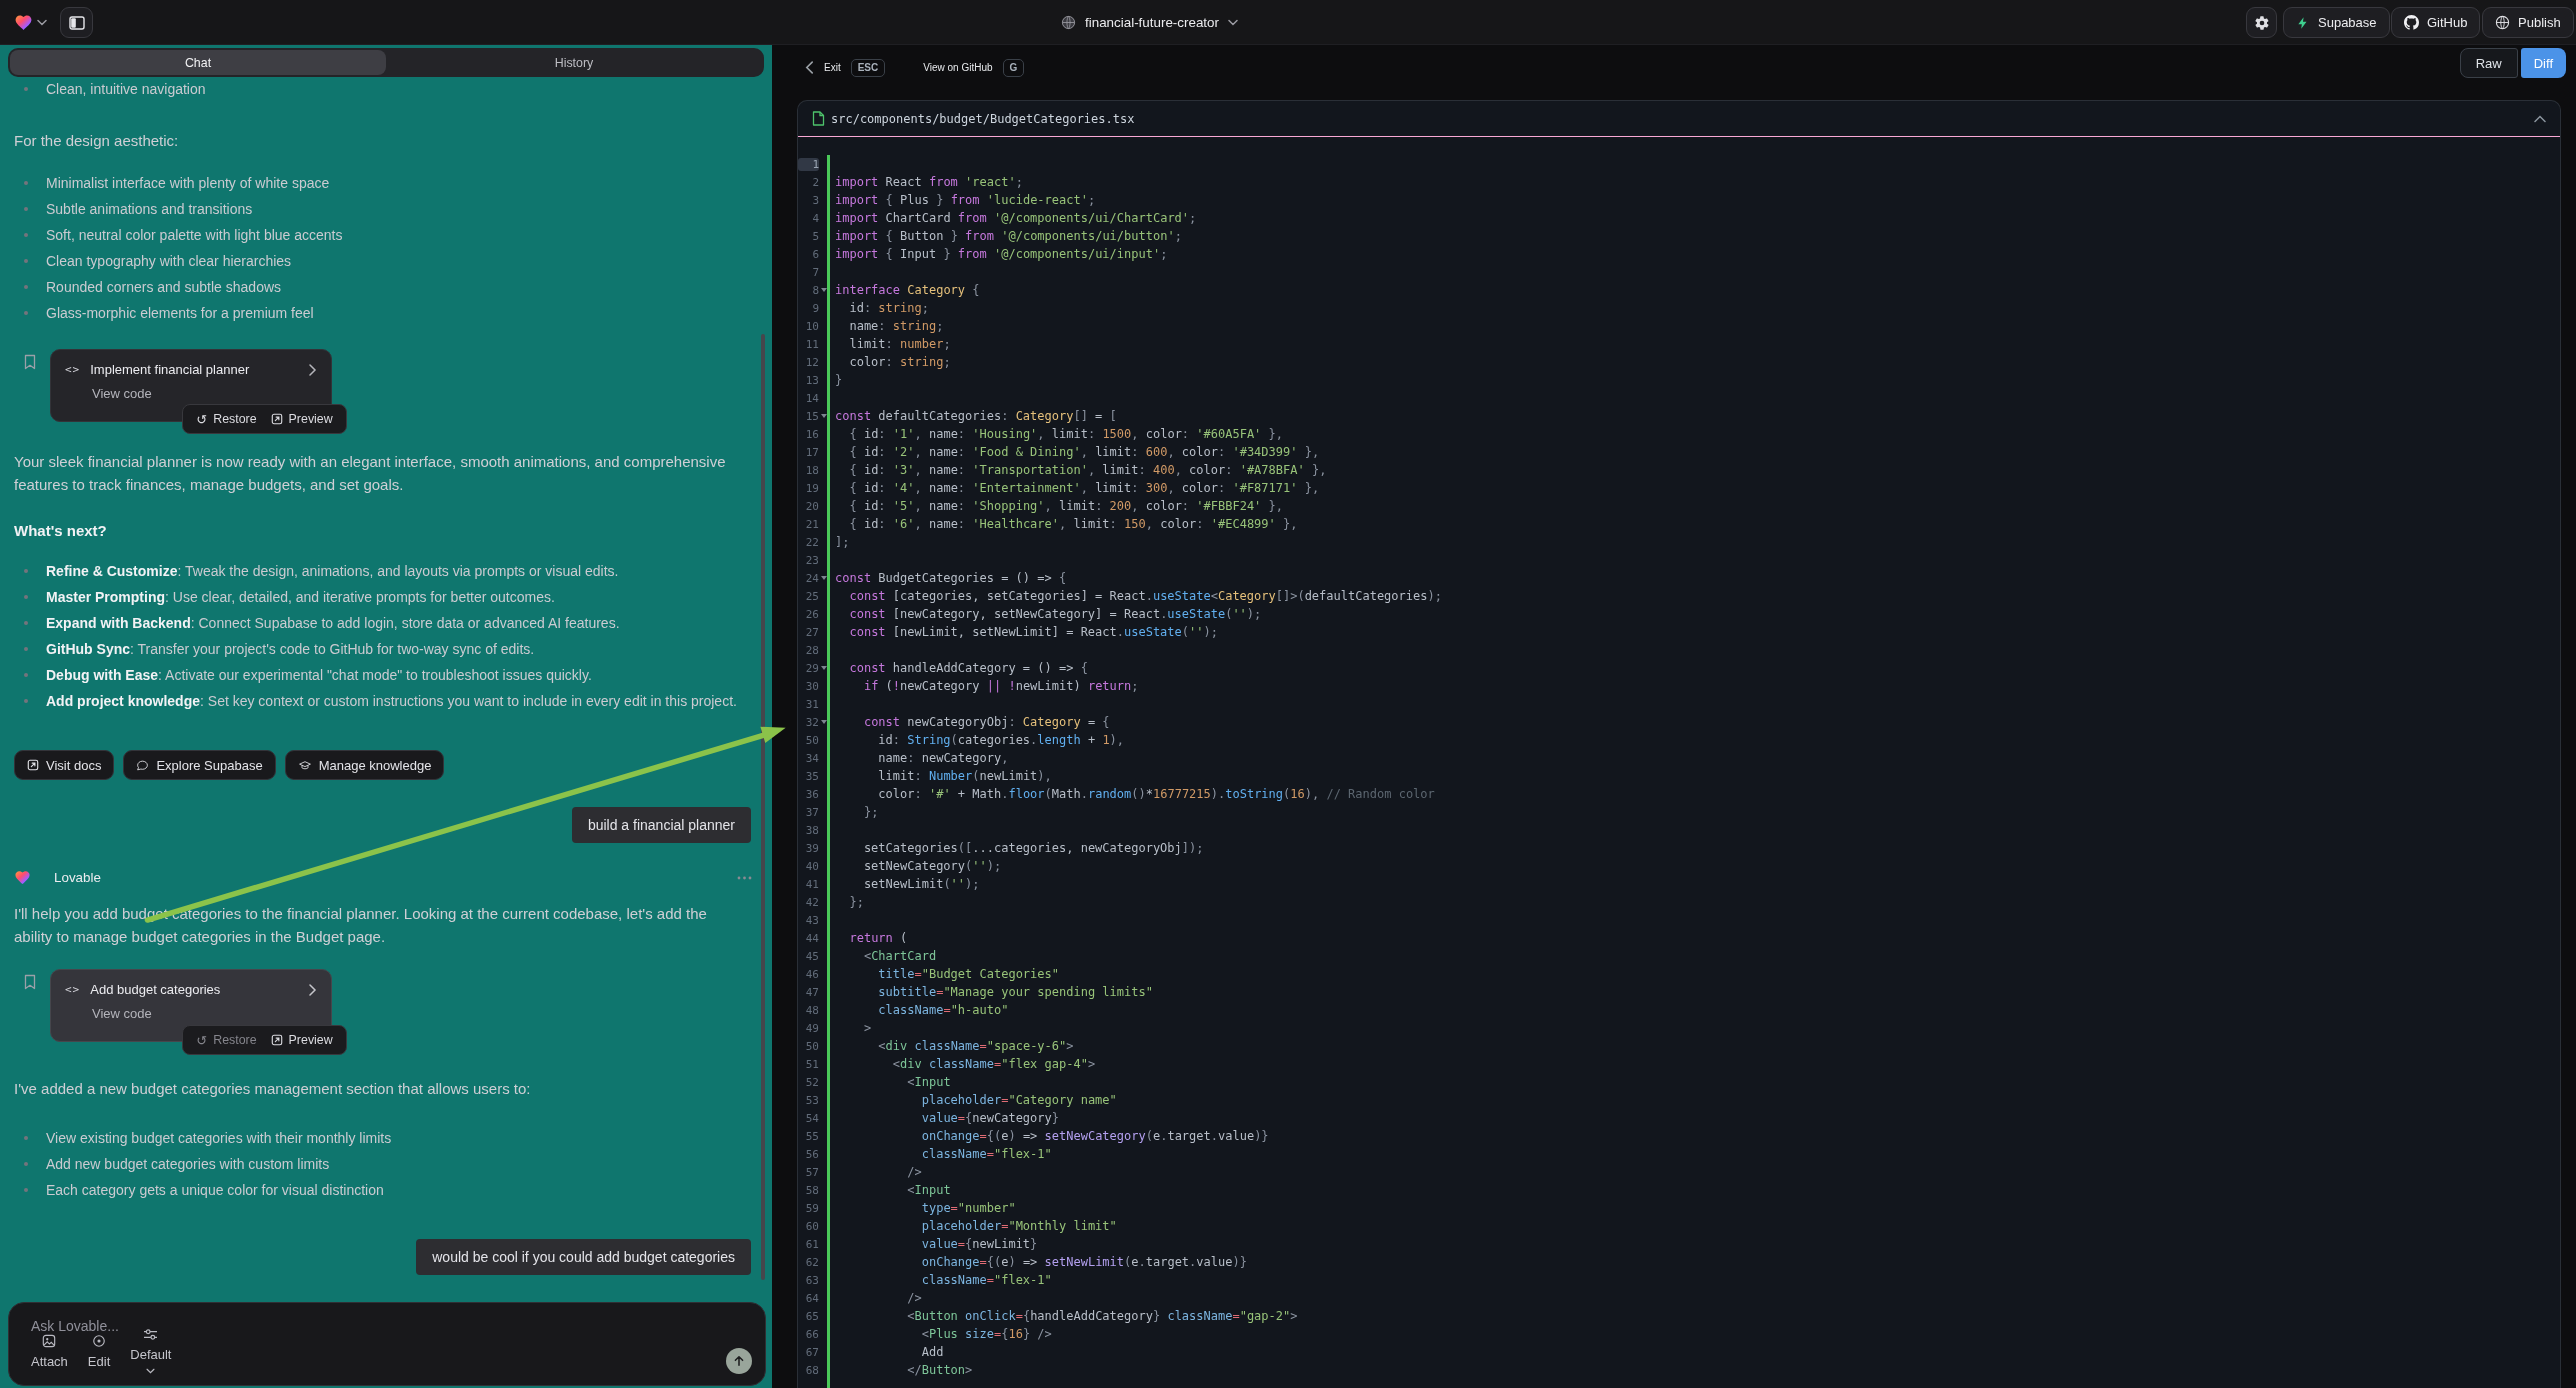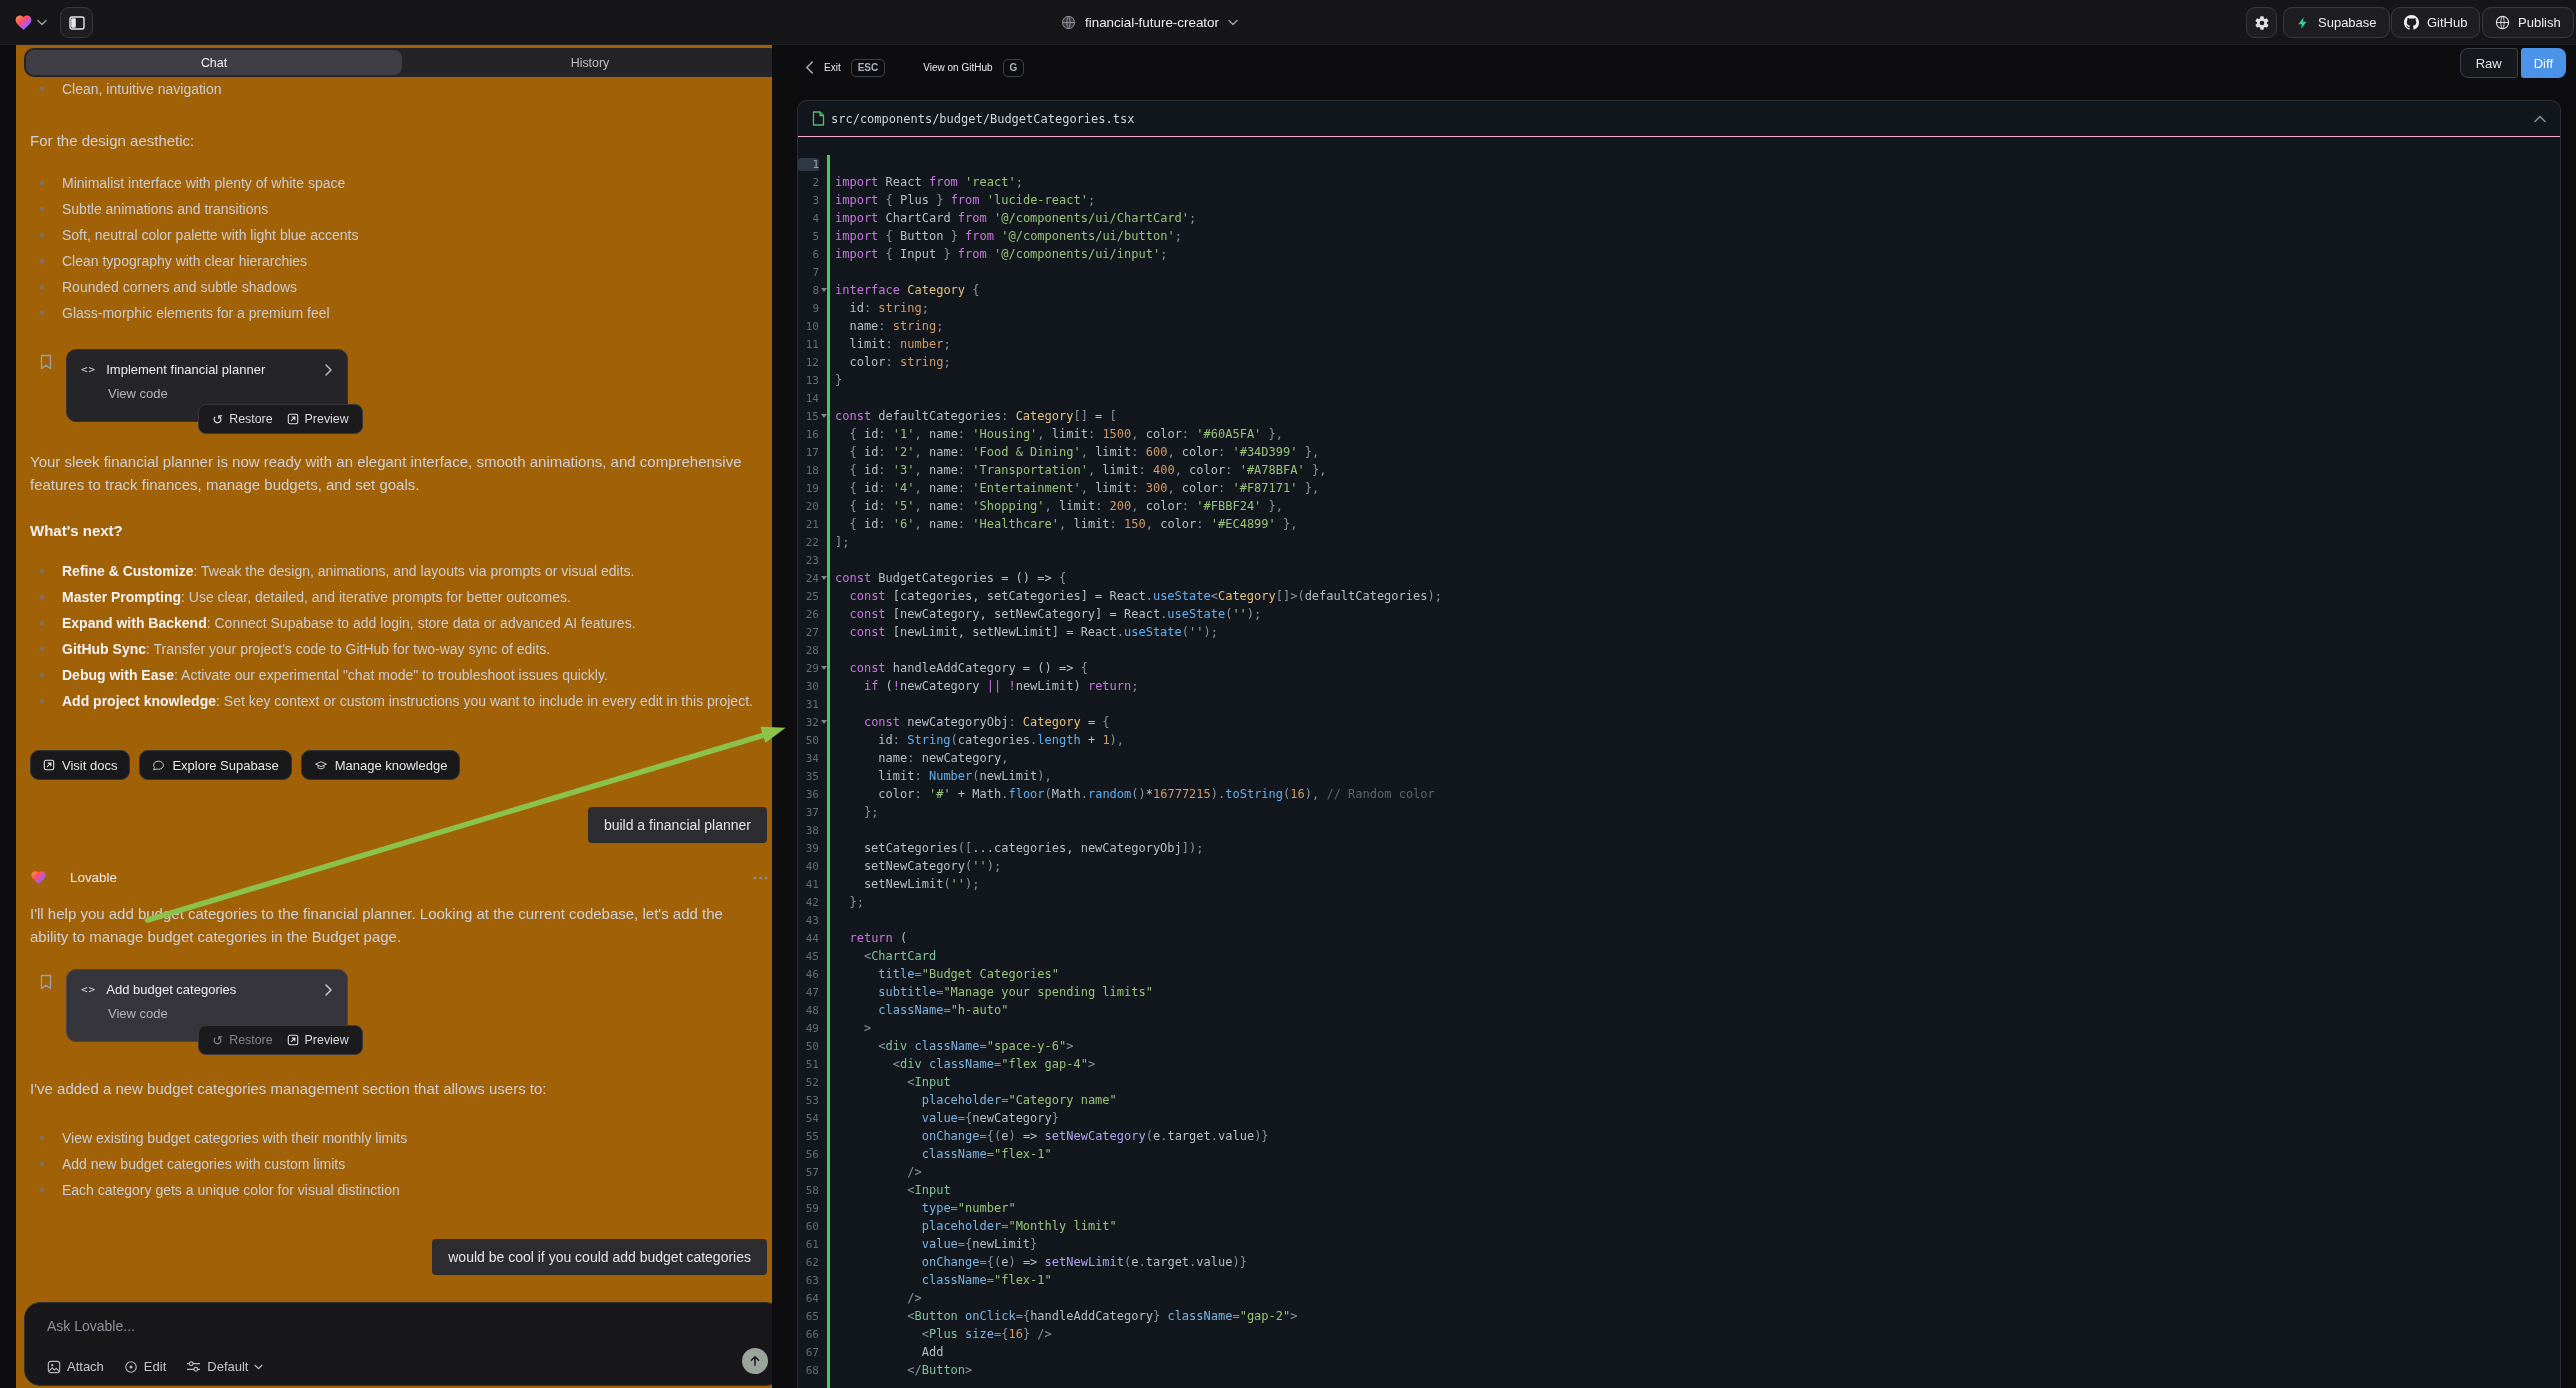--- a/index.html
+++ b/index.html
@@ -11,21 +11,21 @@
     border-bottom:1px solid #1f1f23; z-index:10; }
   .heart-logo { position:absolute; left:14px; top:13px; width:19px; height:19px; }
   .tiny-caret { position:absolute; top:19px; color:#9a9aa1; }
   .icon-btn { position:absolute; top:7px; height:31px; border:1px solid #38383e; background:#1e1e22;
     border-radius:9px; display:flex; align-items:center; justify-content:center; gap:8px;
     color:#ededf0; font-size:13px; padding:0 12px; }
   #project-pill { position:absolute; left:1061px; top:0; height:45px; display:flex; align-items:center; gap:9px;
     color:#ececef; font-size:13.4px; }
 
   
-  #chat-panel { position:absolute; left:16px; top:45px; width:772px; height:1343px; background:#a16207;padding-left:15px; }
+  #chat-panel { position:absolute; left:0; top:45px; width:772px; height:1343px; background:#0f766e;padding-left:15px; }
   #tabbar { position:absolute; left:8px; top:3px; width:756px; height:29px; background:#242428;
     border-radius:10px; display:flex; padding:2px; }
   .tab { flex:1; display:flex; align-items:center; justify-content:center; font-size:12.4px;
     color:#bebec4; border-radius:8px; }
   .tab.active { background:#3e3e44; color:#f2f2f4; }
 
   .para { position:absolute; left:14px; width:731px; font-size:15px; line-height:23px; color:#cfcfd5; }
   .heading-bold { font-weight:bold; color:#f2f2f5; }
   .bullet-list { position:absolute; left:14px; width:731px; }
   .bullet-item { position:relative; padding-left:32px; font-size:14px; line-height:26px; color:#cbcbd1; }
@@ -61,21 +61,21 @@
   #lovable-row .flex { flex:1; }
 
   #chat-scrollbar { position:absolute; right:7px; top:289px; width:4px; height:946px;
     background:#46464c; border-radius:2px; }
 
   
   #composer { position:absolute; left:8px; top:1257px; width:758px; height:84px; background:#18181b;
     border:1px solid #2f2f34; border-radius:16px; }
   #composer-placeholder { position:absolute; left:22px; top:15px; font-size:14px; color:#90909a; }
   #composer-actions { position:absolute; left:22px; bottom:11px; display:flex; align-items:center; gap:20px; }
-  .comp-act { display:flex; align-items:center; gap:6px; font-size:13px; color:#c5c5cc; }
+  .comp-act { display:flex; align-items:center; gap:6px; font-size:13px; color:#c5c5cc;flex-direction:column; }
   #send-btn { position:absolute; right:13px; bottom:11px; width:26px; height:26px; border-radius:50%;
     background:#99a59b; display:flex; align-items:center; justify-content:center; }
 
   
   #preview-panel { position:absolute; left:772px; top:45px; width:1804px; height:1343px; background:#0d0d0f; }
   #code-toolbar { position:absolute; left:33px; top:0; height:45px; display:flex; align-items:center; gap:10px; }
   #code-toolbar .lbl { font-size:10px; color:#e8eaed; }
   .key-badge { border:1px solid #3a4048; border-radius:5px; font-size:10px; font-weight:bold;
     color:#aab2bc; padding:3px 6px; line-height:1; }
   #rawdiff { position:absolute; right:10px; top:3px; display:flex; gap:3px; }

